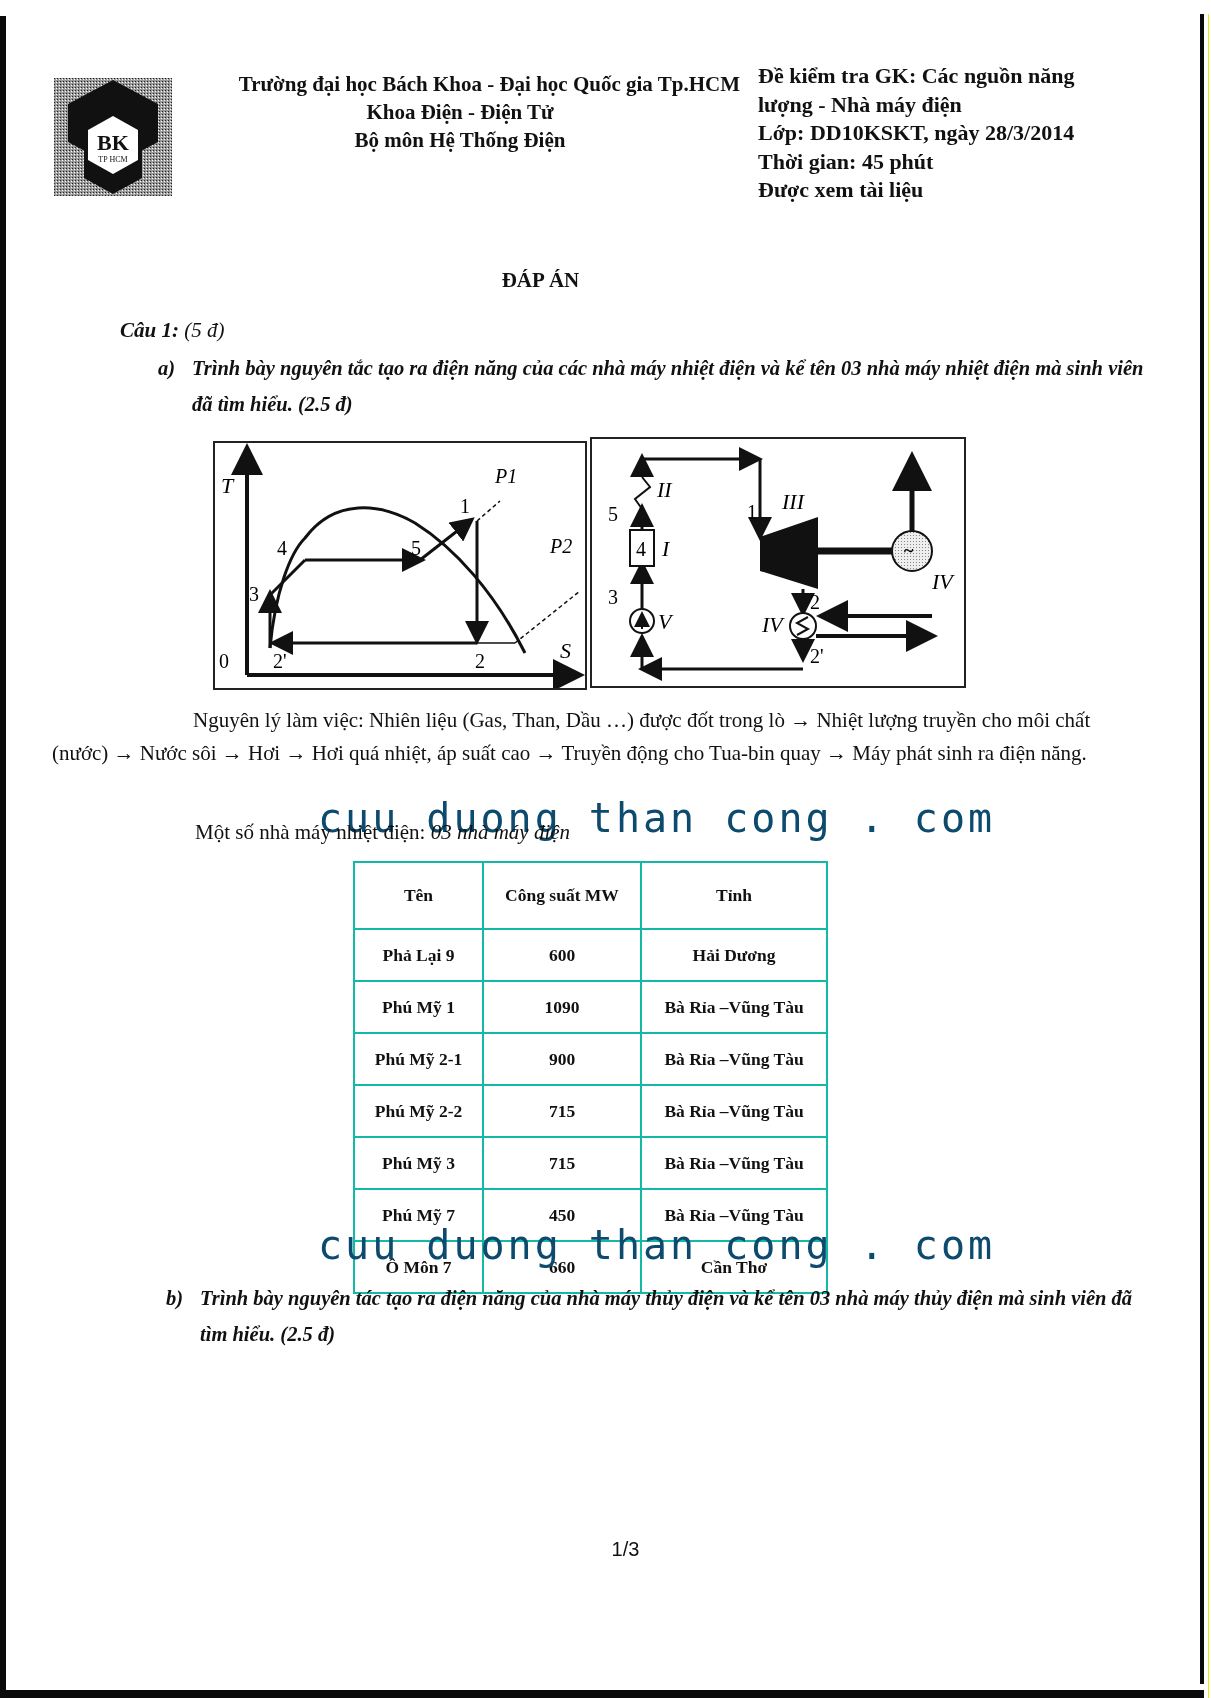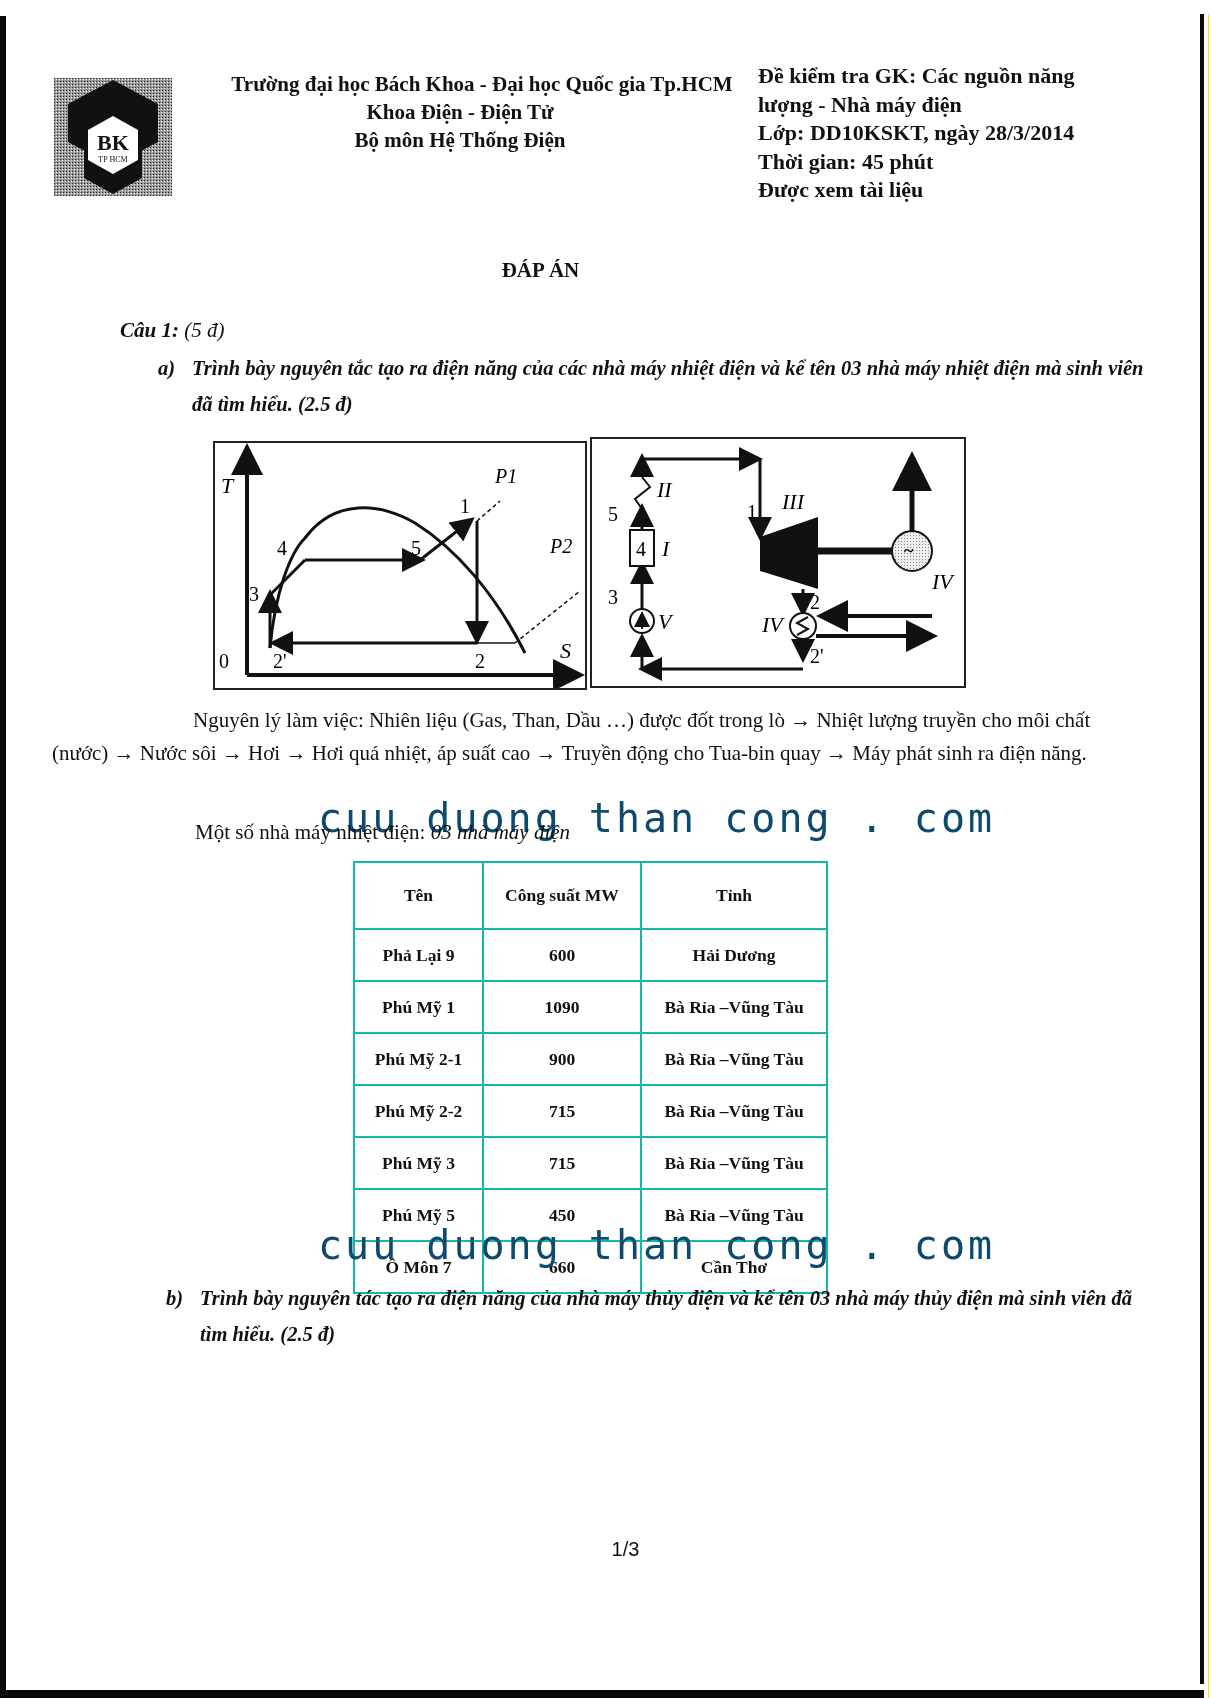--- a/index.html
+++ b/index.html
@@ -4,24 +4,24 @@
   <style>
     html, body { margin: 0; padding: 0; background: #ffffff; }
     body { width: 1211px; height: 1698px; position: relative; overflow: hidden; font-family: "Liberation Serif", "DejaVu Serif", serif; color: #111; }
     .scan-edge-left { position: absolute; left: 0; top: 16px; width: 6px; height: 1682px; background: #0a0a0a; }
     .scan-edge-right { position: absolute; left: 1200px; top: 14px; width: 4px; height: 1670px; background: #0a0a0a; }
     .scan-edge-right-yellow { position: absolute; left: 1208px; top: 14px; width: 1px; height: 1684px; background: #f5e400; }
     .scan-edge-bottom { position: absolute; left: 0; top: 1690px; width: 1204px; height: 8px; background: #0a0a0a; }
 
     .logo { position: absolute; left: 54px; top: 78px; width: 118px; height: 118px; }
     .header-left { position: absolute; left: 180px; top: 70px; width: 560px; text-align: center; font-weight: bold; font-size: 21px; line-height: 28px; }
-    .header-left .line1 { text-align: center; margin-left: 44px; }
+    .header-left .line1 { text-align: right; margin-left: 44px; }
     .header-right { position: absolute; left: 758px; top: 62px; width: 420px; font-weight: bold; font-size: 22px; line-height: 28.5px; }
 
-    .title { position: absolute; left: 0; width: 1081px; top: 258px; text-align: center; font-weight: bold; font-size: 21px; }
+    .title { position: absolute; left: 0; width: 1081px; top: 268px; text-align: center; font-weight: bold; font-size: 21px; }
     .cau { position: absolute; left: 120px; top: 318px; font-size: 21px; font-style: italic; }
     .cau b { font-weight: bold; }
     .q { position: absolute; font-style: italic; font-weight: bold; font-size: 20.5px; line-height: 36px; font-family: "Liberation Serif", serif; }
     .q .qlabel { position: absolute; left: -34px; }
     .qa { left: 192px; top: 350px; width: 960px; }
     .qb { left: 200px; top: 1280px; width: 950px; }
 
     .diagram { position: absolute; border: 2px solid #222; background: #fff; }
     .ts { left: 213px; top: 441px; width: 370px; height: 245px; }
     .cyc { left: 590px; top: 437px; width: 372px; height: 247px; }
@@ -223,21 +223,21 @@
       <td>Phú Mỹ 2-2</td>
       <td>715</td>
       <td>Bà Rỉa –Vũng Tàu</td>
     </tr>
     <tr>
       <td>Phú Mỹ 3</td>
       <td>715</td>
       <td>Bà Rỉa –Vũng Tàu</td>
     </tr>
     <tr>
-      <td>Phú Mỹ 5</td>
+      <td>Phú Mỹ 7</td>
       <td>450</td>
       <td>Bà Rỉa –Vũng Tàu</td>
     </tr>
     <tr>
       <td>Ô Môn 7</td>
       <td>660</td>
       <td>Cần Thơ</td>
     </tr>
   </tbody>
 </table>

